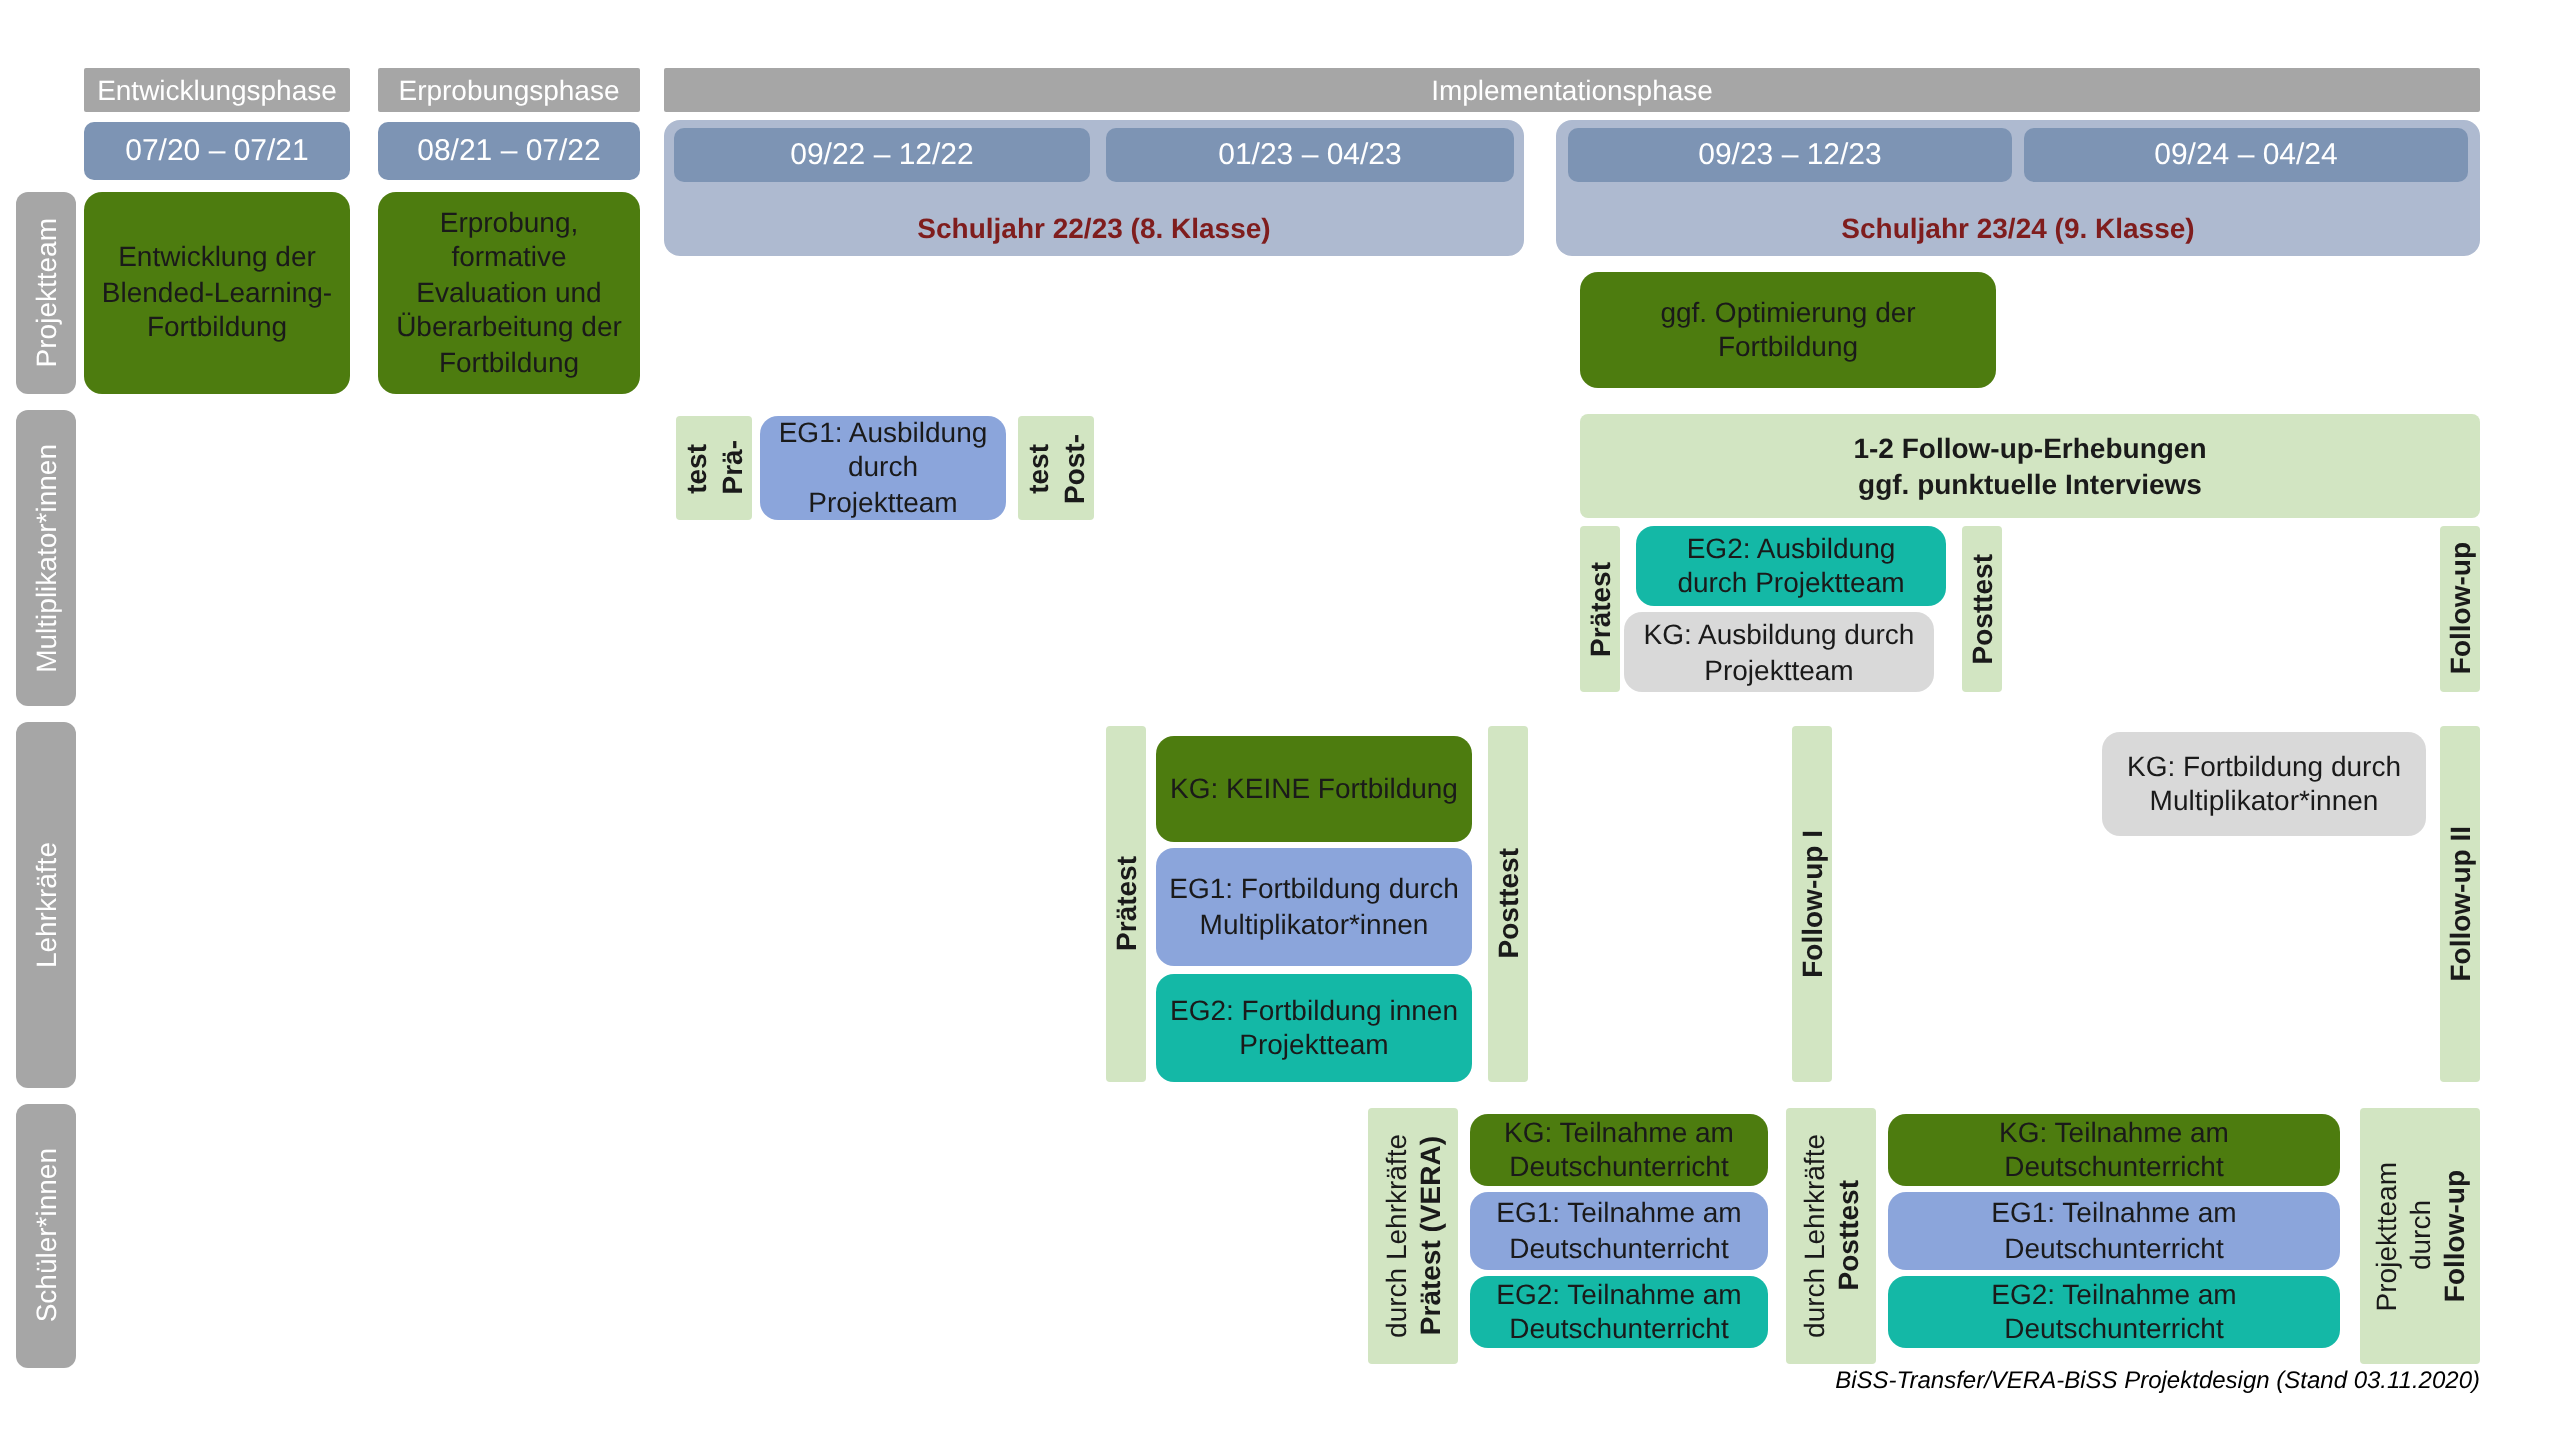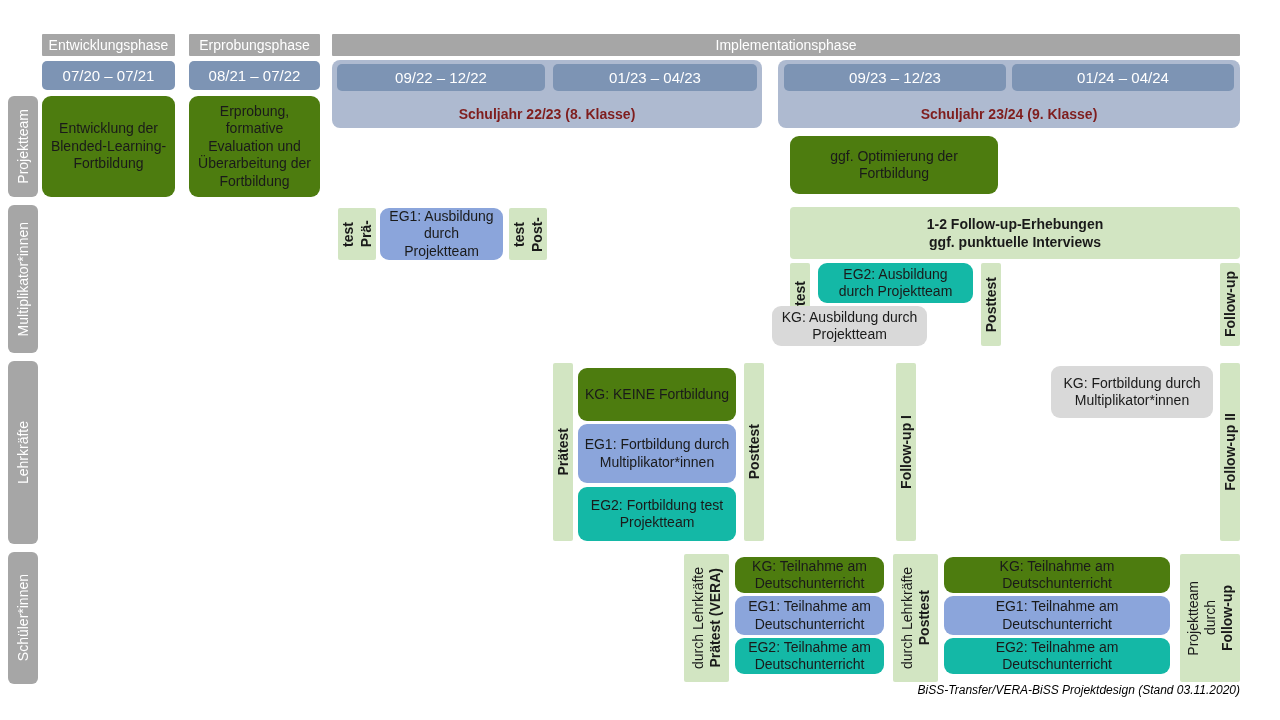--- a/index.html
+++ b/index.html
@@ -132,21 +132,21 @@
       <span>01/23 – 04/23</span>
     </div>
     <div class="year-label">Schuljahr 22/23 (8. Klasse)</div>
   </div>
 
   <div class="abs year-band" style="left:778px; top:60px; width:462px; height:68px;">
     <div class="abs date-bar" style="left:6px; top:4px; width:222px; height:27px;">
       <span>09/23 – 12/23</span>
     </div>
     <div class="abs date-bar" style="left:234px; top:4px; width:222px; height:27px;">
-      <span>01/24 – 04/24</span>
+      <span>09/24 – 04/24</span>
     </div>
     <div class="year-label">Schuljahr 23/24 (9. Klasse)</div>
   </div>
 
   <div class="abs side-label" style="left:8px; top:96px; width:30px; height:101px;">
     <span>Projektteam</span>
   </div>
   <div class="abs side-label" style="left:8px; top:205px; width:30px; height:148px;">
     <span>Multiplikator*innen</span>
   </div>
@@ -187,41 +187,41 @@
     <div class="htext">1-2 Follow-up-Erhebungen</div>
     <div class="htext">ggf. punktuelle Interviews</div>
   </div>
 
   <div class="abs green" style="left:790px; top:263px; width:20px; height:83px;">
     <div class="vtext">Prätest</div>
   </div>
   <div class="abs card blue-l" style="left:818px; top:263px; width:155px; height:40px;">
     <span>EG2:  Ausbildung durch Projektteam</span>
   </div>
-  <div class="abs card grey2" style="left:772px; top:306px; width:155px; height:40px;">
+  <div class="abs card grey2" style="left:812px; top:306px; width:155px; height:40px;align-items:flex-end;">
     <span>KG: Ausbildung durch Projektteam</span>
   </div>
   <div class="abs green" style="left:981px; top:263px; width:20px; height:83px;">
     <div class="vtext">Posttest</div>
   </div>
   <div class="abs green" style="left:1220px; top:263px; width:20px; height:83px;">
     <div class="vtext">Follow-up</div>
   </div>
 
   <div class="abs green" style="left:553px; top:363px; width:20px; height:178px;">
     <div class="vtext">Prätest</div>
   </div>
   <div class="abs card grey" style="left:578px; top:368px; width:158px; height:53px;">
     <span>KG:  KEINE Fortbildung</span>
   </div>
   <div class="abs card blue-d" style="left:578px; top:424px; width:158px; height:59px;">
     <span>EG1: Fortbildung durch Multiplikator*innen</span>
   </div>
   <div class="abs card blue-l" style="left:578px; top:487px; width:158px; height:54px;">
-    <span>EG2: Fortbildung test Projektteam</span>
+    <span>EG2: Fortbildung innen Projektteam</span>
   </div>
   <div class="abs green" style="left:744px; top:363px; width:20px; height:178px;">
     <div class="vtext">Posttest</div>
   </div>
   <div class="abs green" style="left:896px; top:363px; width:20px; height:178px;">
     <div class="vtext">Follow-up I</div>
   </div>
   <div class="abs card grey2" style="left:1051px; top:366px; width:162px; height:52px;">
     <span>KG: Fortbildung durch Multiplikator*innen</span>
   </div>

